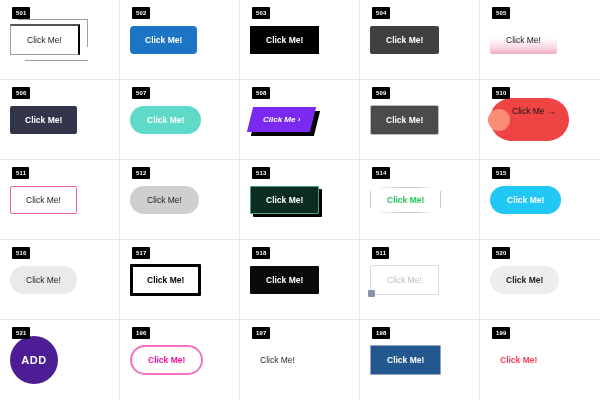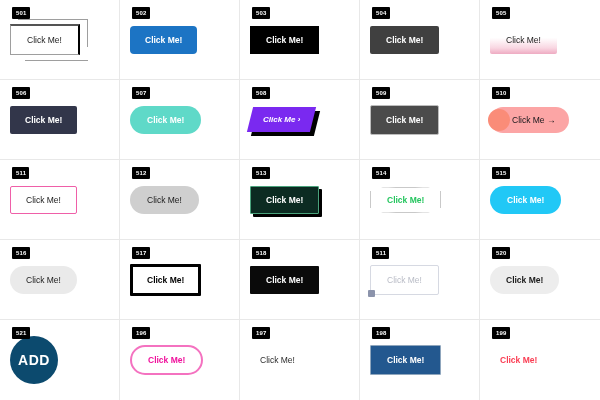--- a/index.html
+++ b/index.html
@@ -187,24 +187,24 @@
     font-size: 8.5px;
     font-weight: 700;
     padding: 9px 15px;
     border: 1px solid #bdbdbd;
     border-radius: 2px;
   }
 
   
   .s510 {
     position: relative;
-    background: #fca5a5;
+    background: #ef4444;
     color: #16161a;
     font-size: 8.5px;
-    padding: 8px 14px 8px 22px;
+    padding: 8px 14px 25px 22px;
     border: none;
     border-radius: 40px;
     display: flex;
     align-items: center;
   }
   .s510 .dot {
     position: absolute;
     left: -2px; top: 50%;
     transform: translateY(-50%);
     width: 22px; height: 22px;
@@ -350,23 +350,23 @@
     color: #1a1a1a;
     font-size: 8.5px;
     font-weight: 700;
     padding: 9px 16px;
     border: none;
     border-radius: 20px;
   }
 
   
   .s521 {
-    background: #0c4a6e;
-    color: #fff;
-    font-size: 14px;
+    background: #4c1d95;
+    color: #fff;
+    font-size: 11px;
     font-weight: 700;
     width: 48px;
     height: 48px;
     border: none;
     border-radius: 50%;
     display: flex;
     align-items: center;
     justify-content: center;
     letter-spacing: .5px;
   }

